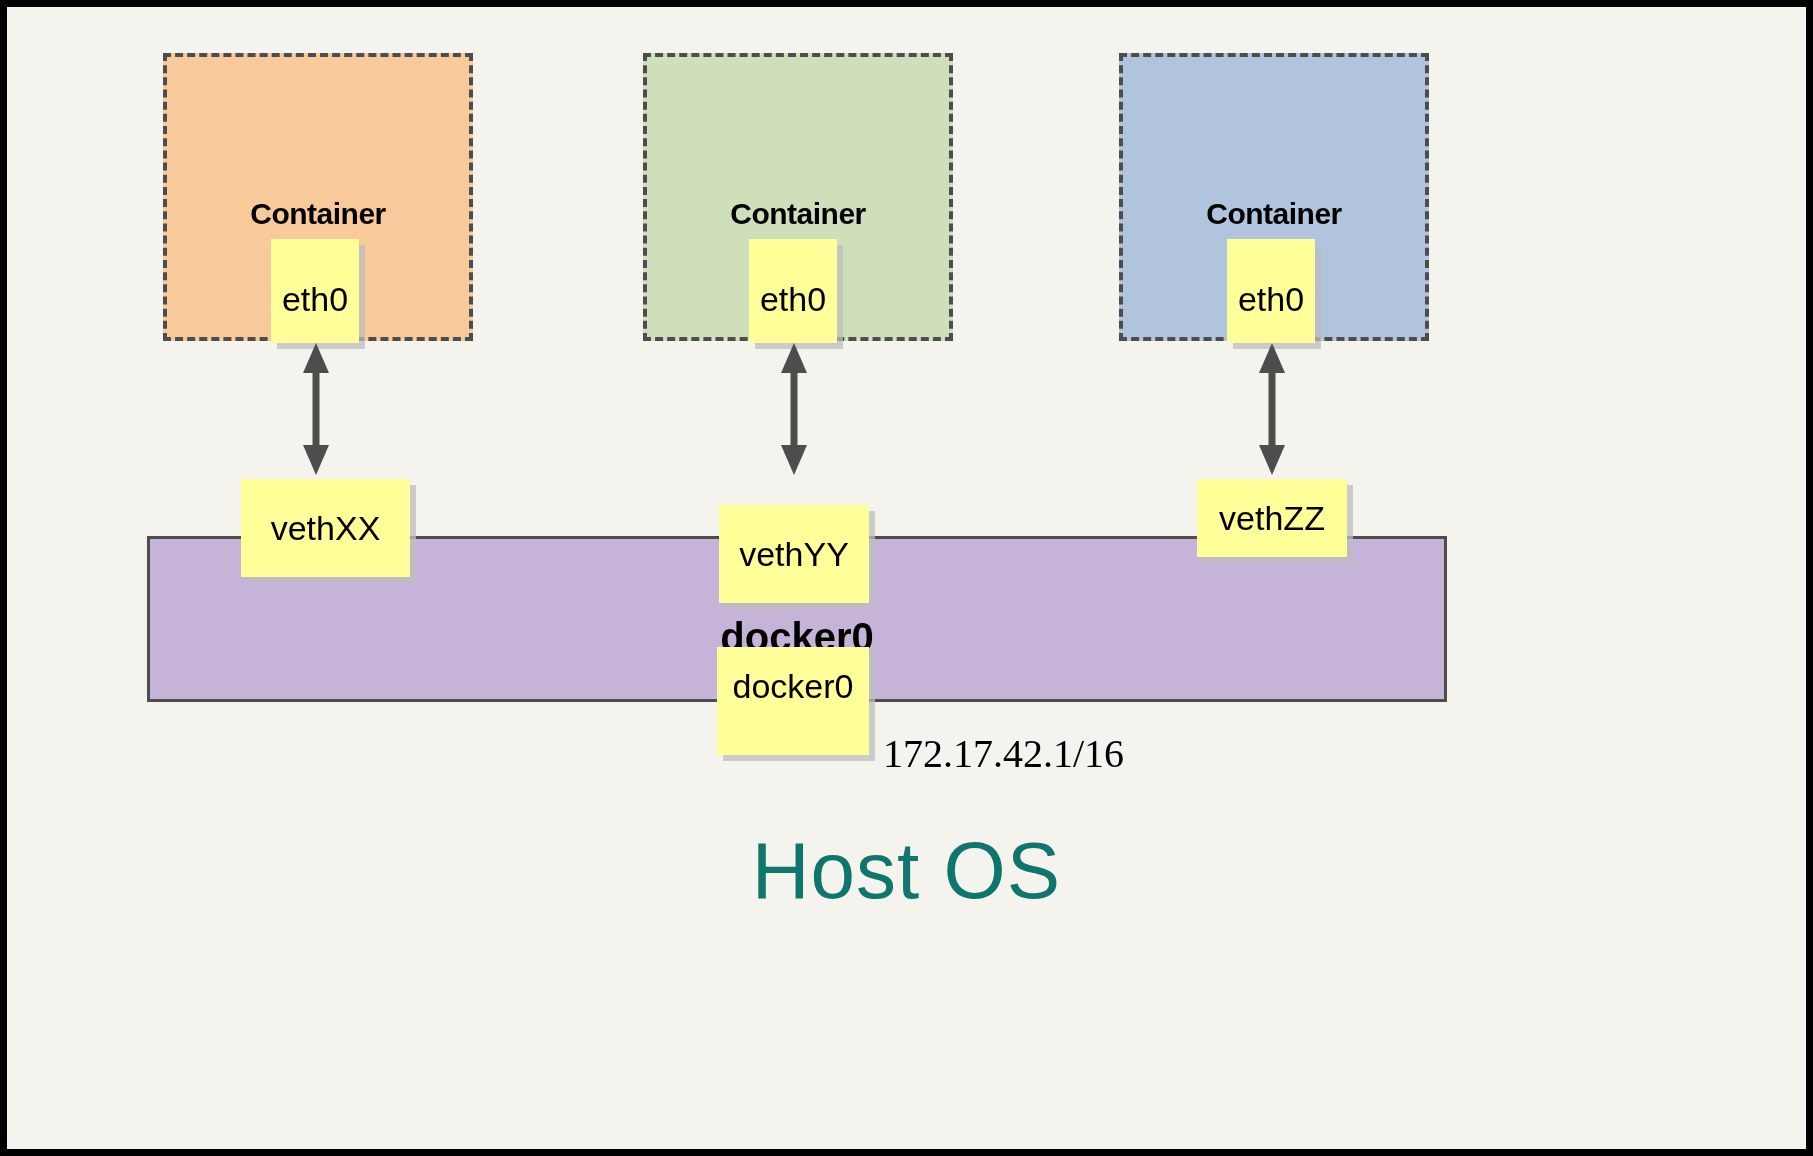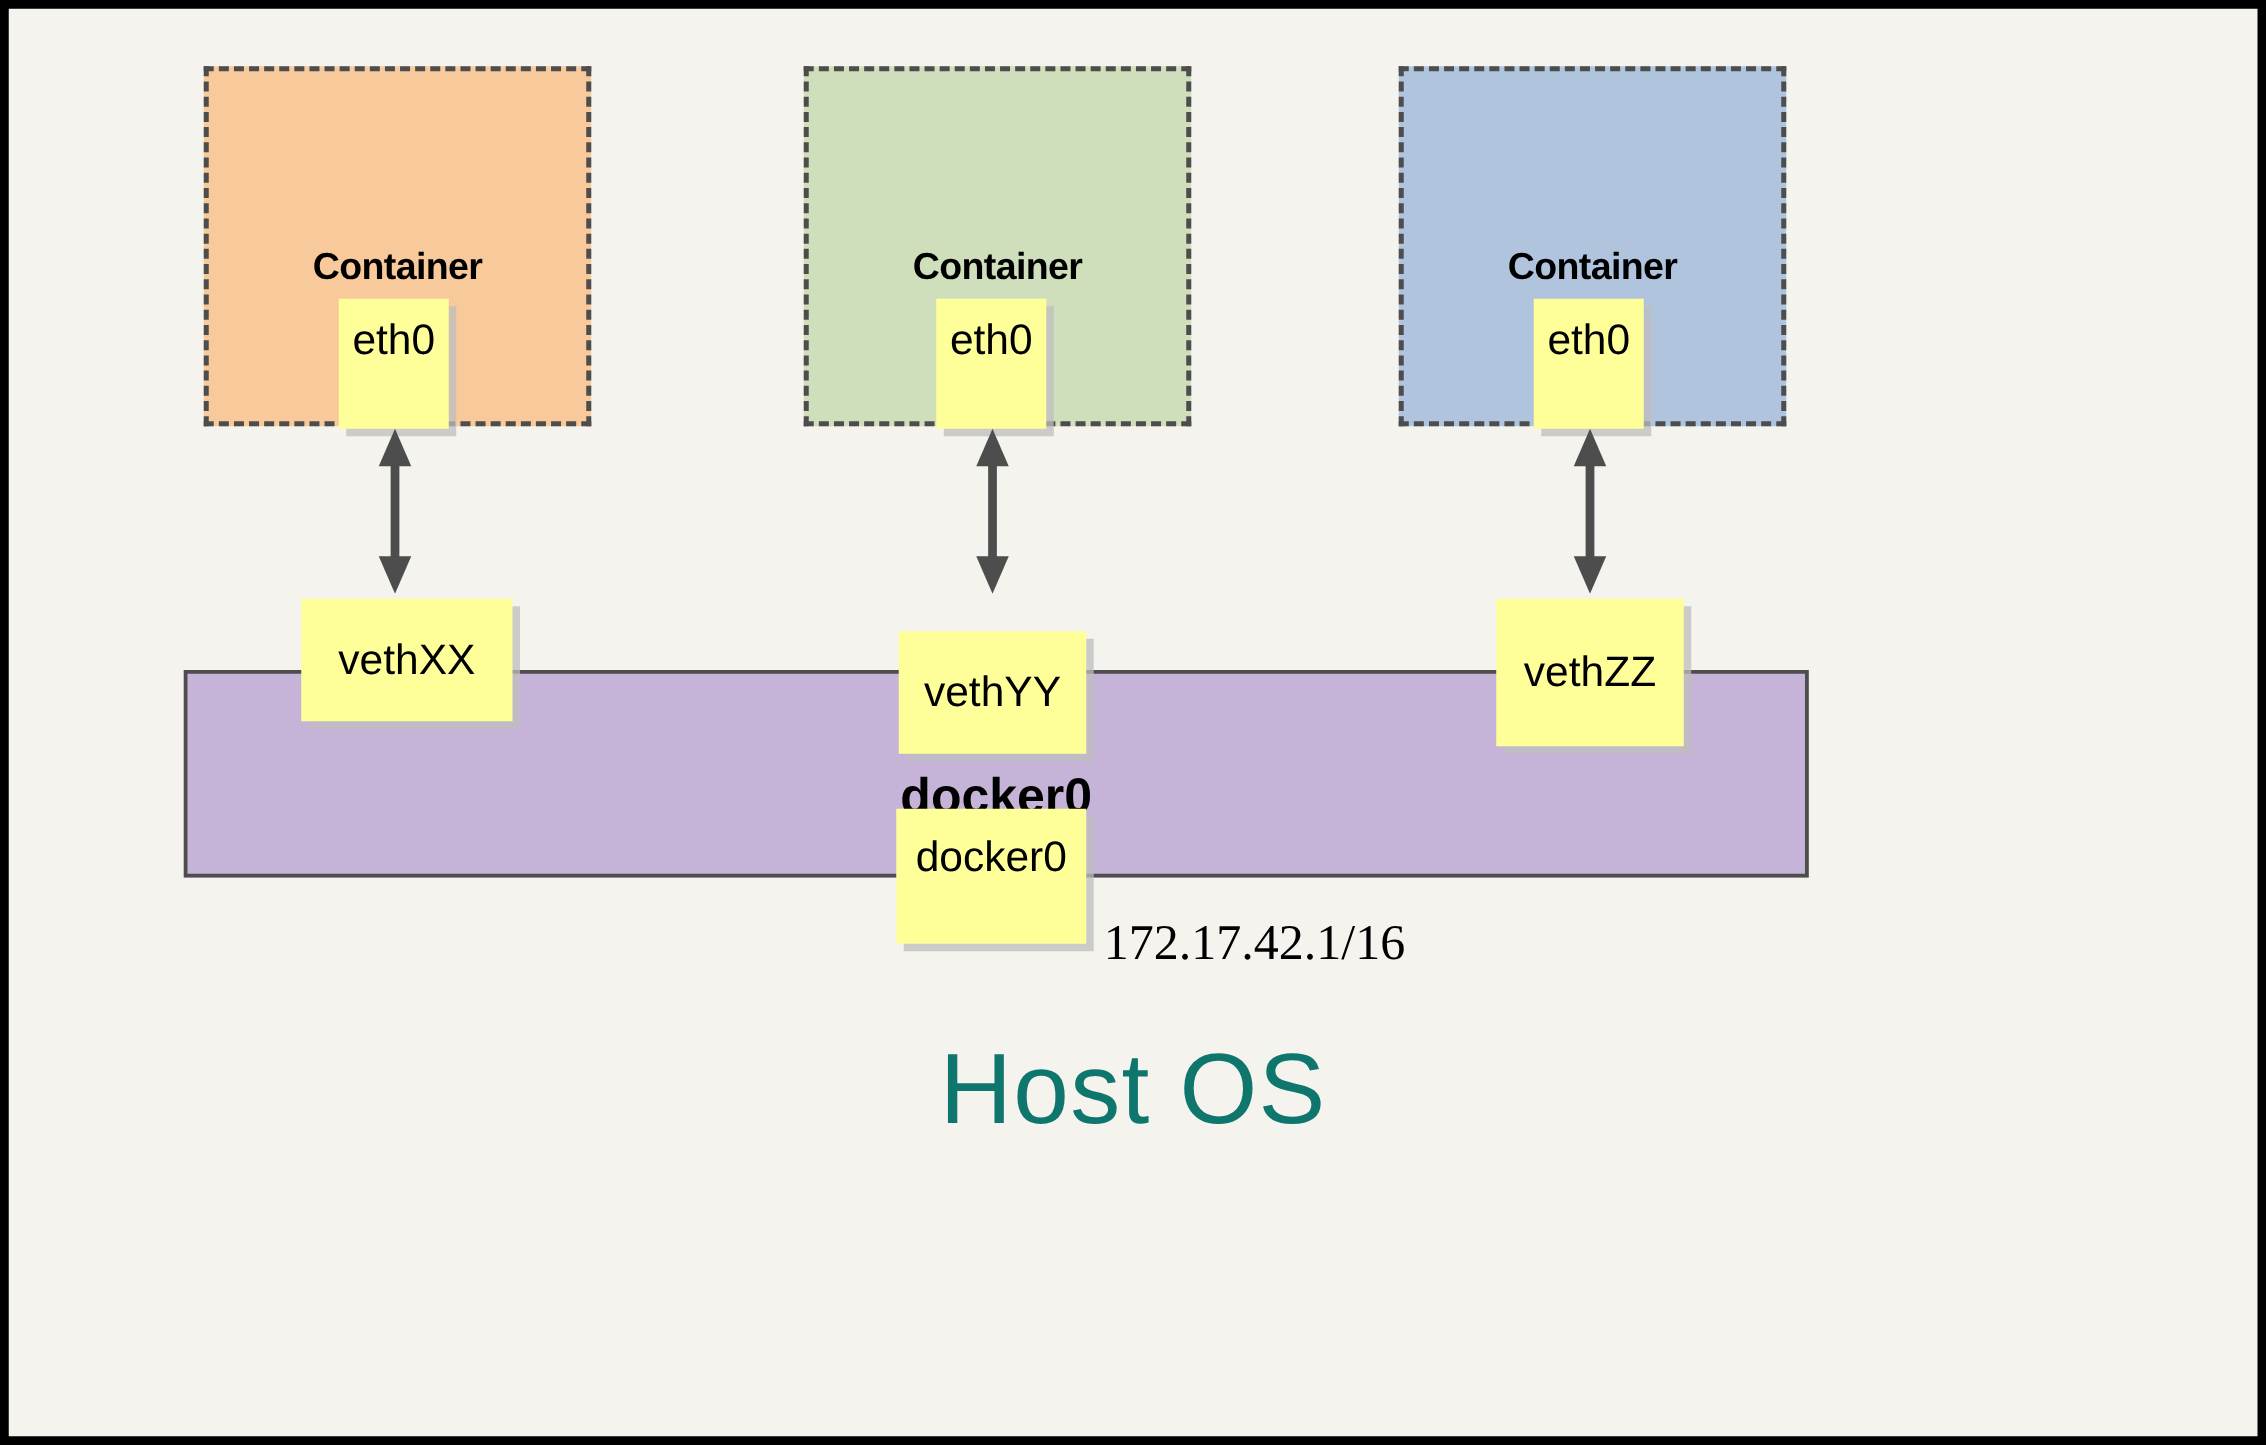--- a/index.html
+++ b/index.html
@@ -51,21 +51,21 @@
     box-shadow: 6px 6px 0 0 rgba(190,190,190,0.75);
     display: flex;
     align-items: center;
     justify-content: center;
     color: #000000;
     font-size: 34px;
     line-height: 1;
   }
   .note.eth {
     font-size: 34px;
-    align-items: flex-start;
+    align-items: center;
     padding-top: 16px;
   }
   .note.veth {
     font-size: 34px;
   }
   .note.docker0tag {
     font-size: 34px;
     align-items: flex-start;
     padding-top: 22px;
   }
@@ -158,21 +158,21 @@
   <div id="docker0-bar" style="left:140px; top:529px; width:1300px; height:166px;">
     <div id="docker0-bar-label">docker0</div>
   </div>
 
   <div class="note veth" style="left:234px; top:472px; width:169px; height:98px;">
     <span>vethXX</span>
   </div>
   <div class="note veth" style="left:712px; top:498px; width:150px; height:98px;">
     <span>vethYY</span>
   </div>
-  <div class="note veth" style="left:1190px; top:472px; width:150px; height:118px;text-align:center;">
+  <div class="note veth" style="left:1190px; top:472px; width:150px; height:78px;text-align:center;">
     <span>vethZZ</span>
   </div>
 
   <div class="note docker0tag" style="left:710px; top:640px; width:152px; height:108px;">
     <span>docker0</span>
   </div>
 
   <div id="ip-label" style="left:876px; top:723px;font-family:Liberation Serif, serif;">172.17.42.1/16</div>
 
   <div id="host-os-label" style="top:818px;">Host OS</div>

